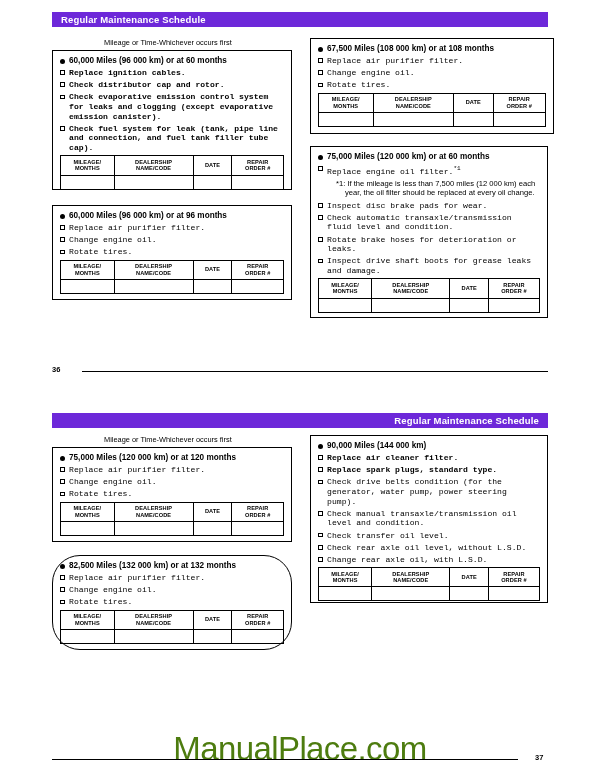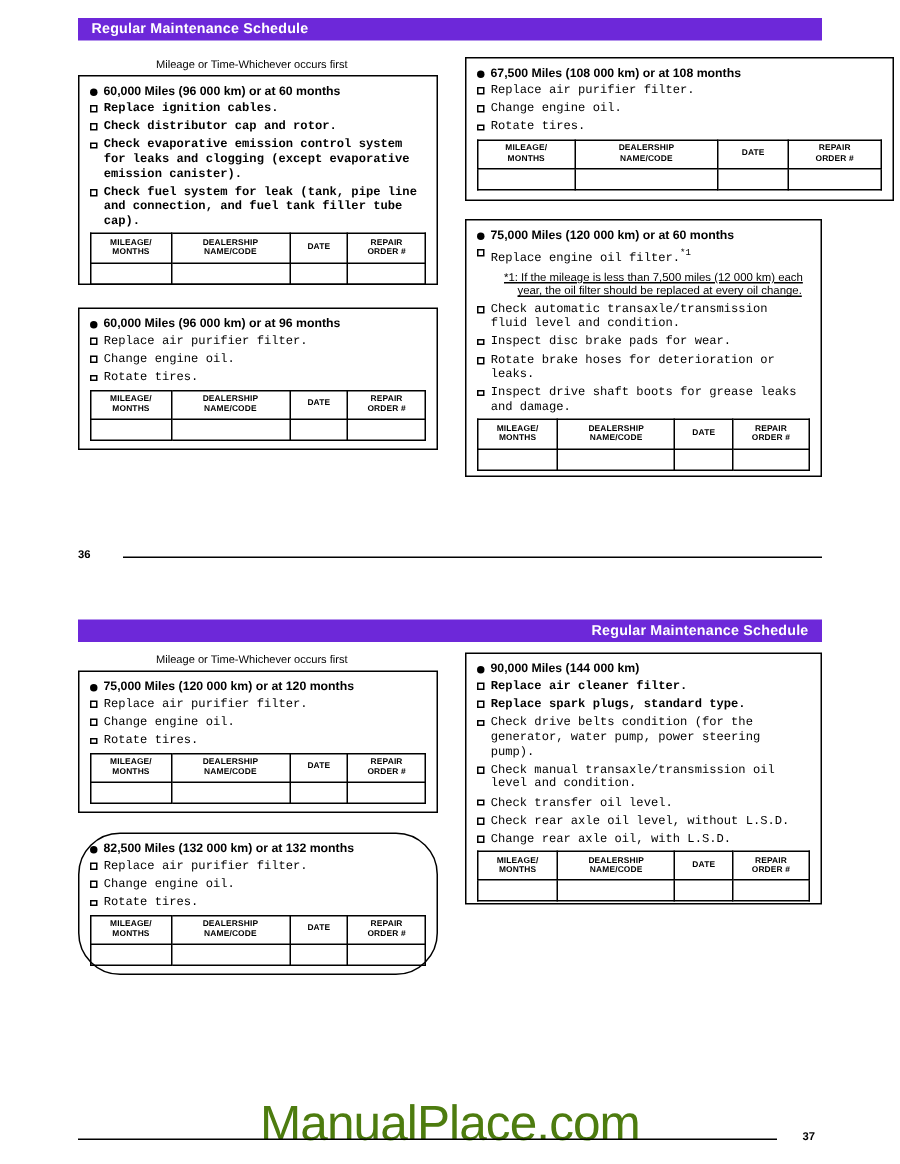--- a/index.html
+++ b/index.html
@@ -102,21 +102,20 @@
   }
   .item .txt { flex: 1 1 auto; }
   .item.bold .txt { font-weight: bold; }
 
   .note {
     font-size: 7.6px;
     line-height: 9.4px;
     margin: 0 0 3px 18px;
     text-indent: -9px;
     padding-left: 9px;
-    text-decoration: underline;
   }
   .txt sup { font-size: 6px; }
 
   
   table.record {
     border-collapse: collapse;
     width: 100%;
     margin-top: 2px;
     table-layout: fixed;
   }
@@ -260,21 +259,21 @@
       <tr>
         <td></td>
         <td></td>
         <td></td>
         <td></td>
       </tr>
     </tbody>
       </table>
   </div>
 
-  <div class="box" id="b3" style="top:38px; left:310px; width:286px; height:96px;">
+  <div class="box" id="b3" style="top:38px; left:310px; width:244px; height:96px;">
     <div class="box-title">
       <span class="bullet"></span>
       <span>67,500 Miles (108 000 km) or at 108 months</span>
     </div>
     <div class="item">
       <span class="chk"></span>
       <span class="txt">Replace air purifier filter.</span>
     </div>
     <div class="item">
       <span class="chk"></span>
@@ -316,25 +315,25 @@
       <span class="bullet"></span>
       <span>75,000 Miles (120 000 km) or at 60 months</span>
     </div>
     <div class="item">
       <span class="chk"></span>
       <span class="txt"><span>Replace engine oil filter.</span><sup>*1</sup></span>
     </div>
     <div class="note">*1: If the mileage is less than 7,500 miles (12 000 km) each year, the oil filter should be replaced at every oil change.</div>
     <div class="item">
       <span class="chk"></span>
+      <span class="txt">Inspect disc brake pads for wear.</span>
+    </div>
+    <div class="item">
+      <span class="chk"></span>
       <span class="txt">Check automatic transaxle/transmission fluid level and condition.</span>
-    </div>
-    <div class="item">
-      <span class="chk"></span>
-      <span class="txt">Inspect disc brake pads for wear.</span>
     </div>
     <div class="item">
       <span class="chk"></span>
       <span class="txt">Rotate brake hoses for deterioration or leaks.</span>
     </div>
     <div class="item">
       <span class="chk"></span>
       <span class="txt">Inspect drive shaft boots for grease leaks and damage.</span>
     </div>
     <table class="record">

